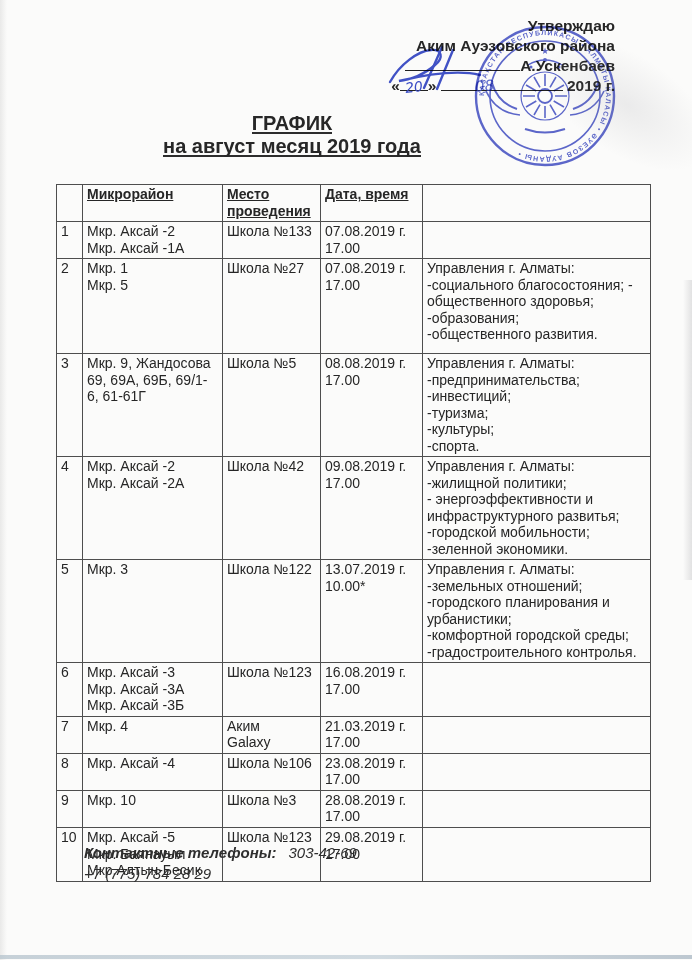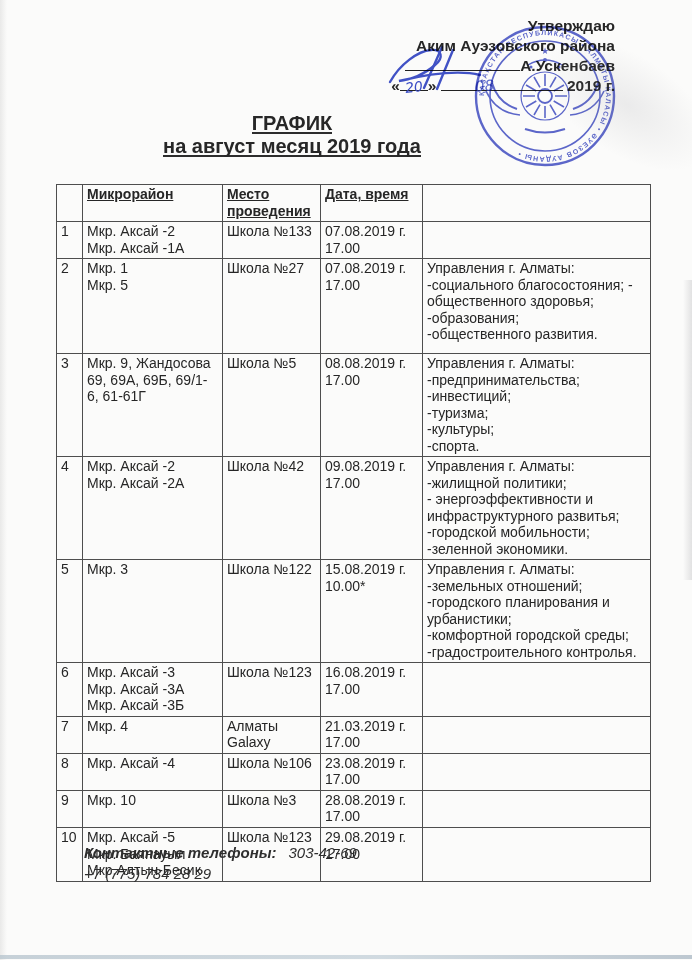--- a/index.html
+++ b/index.html
@@ -186,21 +186,21 @@
 -жилищной политики;
 - энергоэффективности и
 инфраструктурного развитья;
 -городской мобильности;
 -зеленной экономики.</td>
       </tr>
       <tr class="h-5">
         <td>5</td>
         <td>Мкр. 3</td>
         <td>Школа №122</td>
-        <td>15.08.2019 г.
+        <td>13.07.2019 г.
 10.00*</td>
         <td>Управления г. Алматы:
 -земельных отношений;
 -городского планирования и
 урбанистики;
 -комфортной городской среды;
 -градостроительного контролья.</td>
       </tr>
       <tr class="h-6">
         <td>6</td>
@@ -208,21 +208,21 @@
 Мкр.  Аксай -3А
 Мкр.  Аксай -3Б</td>
         <td>Школа №123</td>
         <td>16.08.2019 г.
 17.00</td>
         <td></td>
       </tr>
       <tr class="h-7">
         <td>7</td>
         <td>Мкр. 4</td>
-        <td>Алматы
+        <td>Аким
 Galaxy</td>
         <td>21.03.2019 г.
 17.00</td>
         <td></td>
       </tr>
       <tr class="h-8">
         <td>8</td>
         <td>Мкр.  Аксай -4</td>
         <td>Школа №106</td>
         <td>23.08.2019 г.

